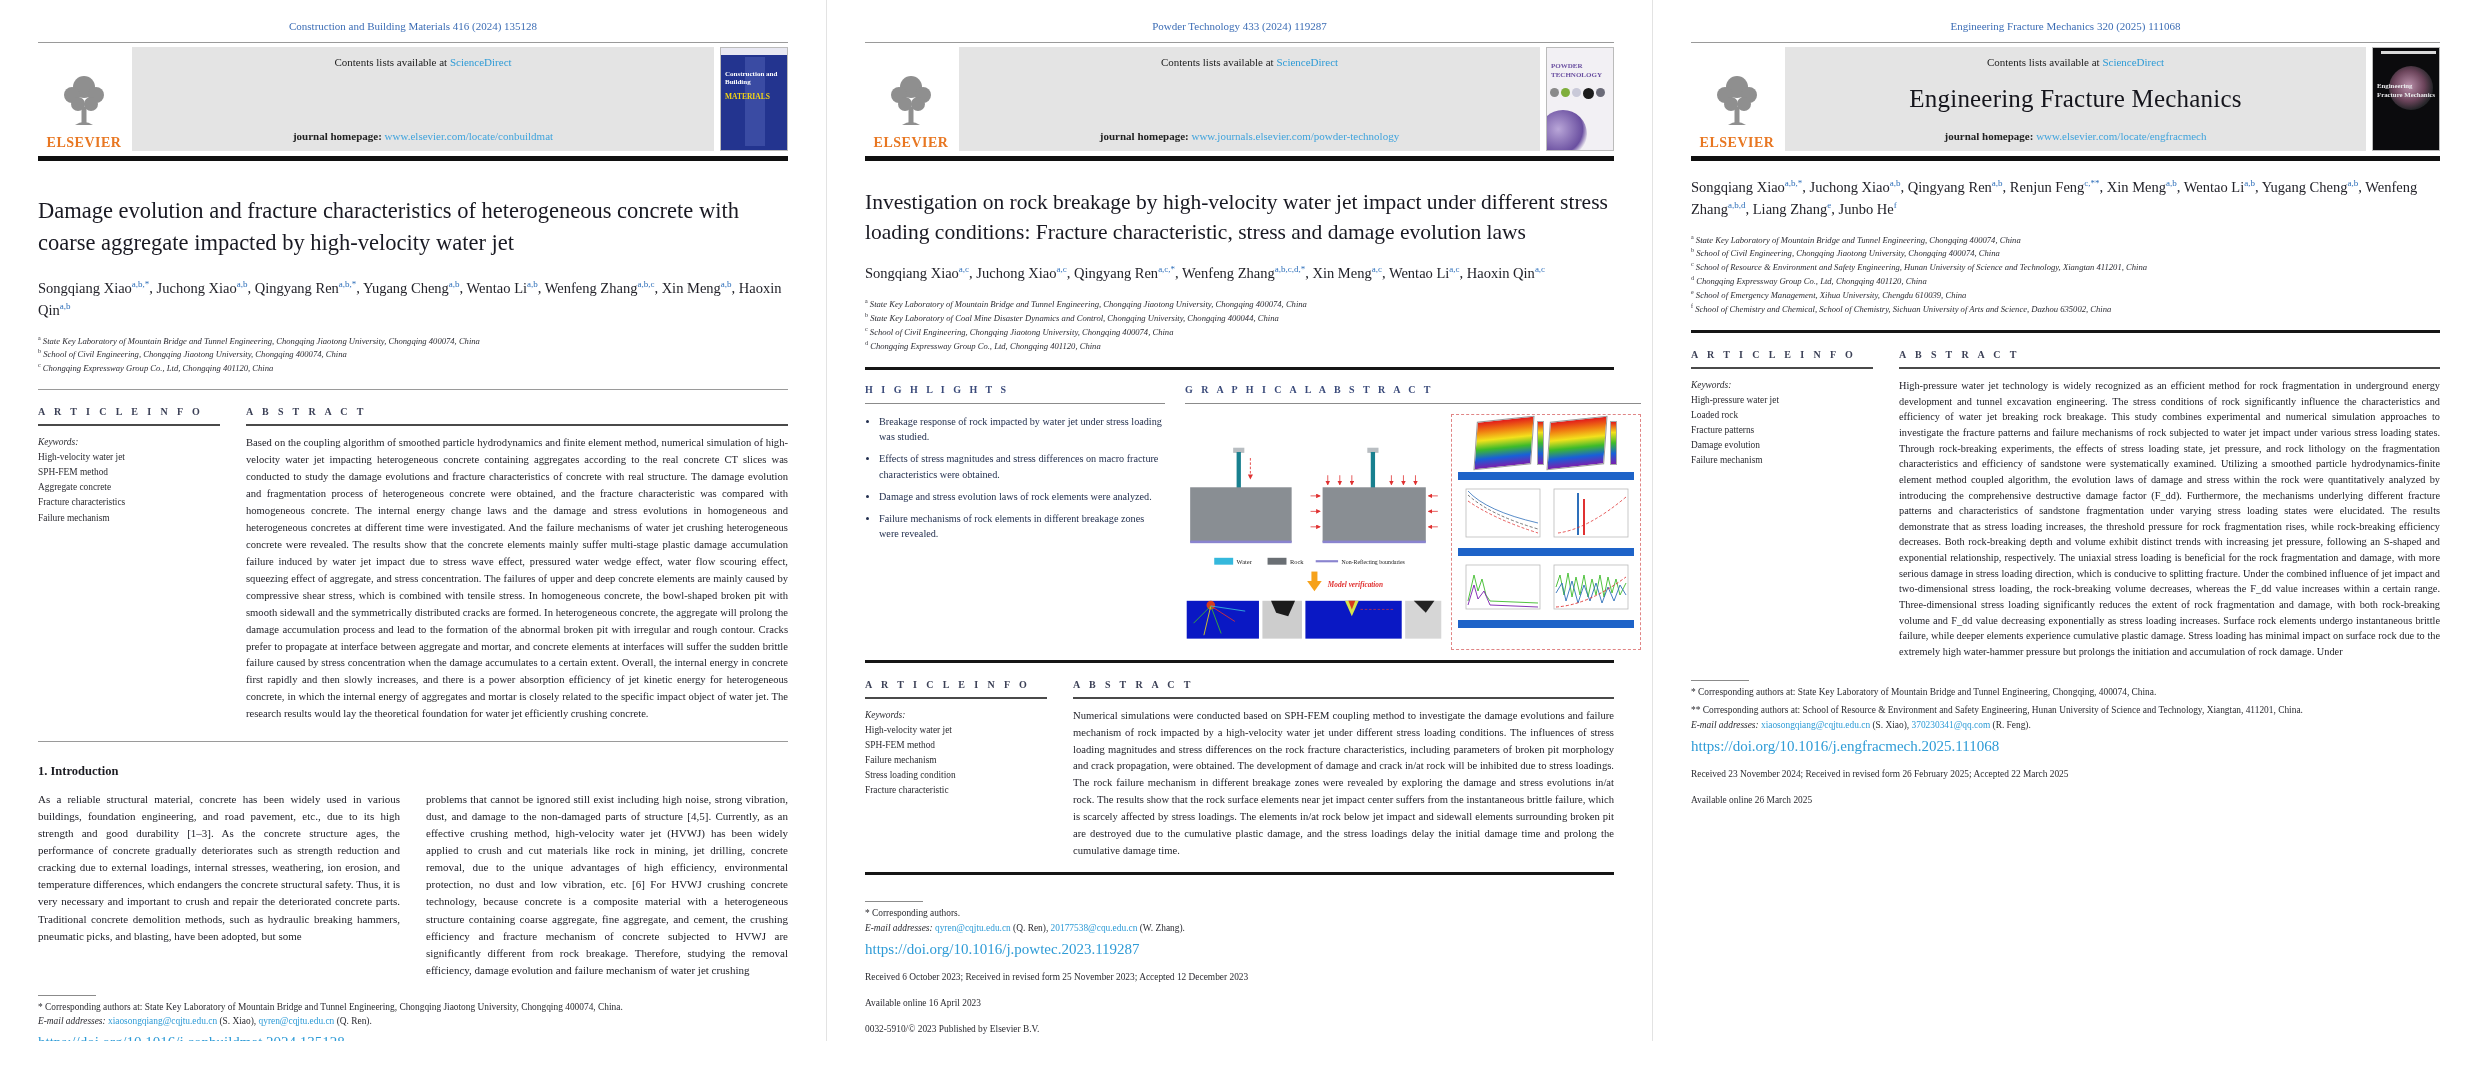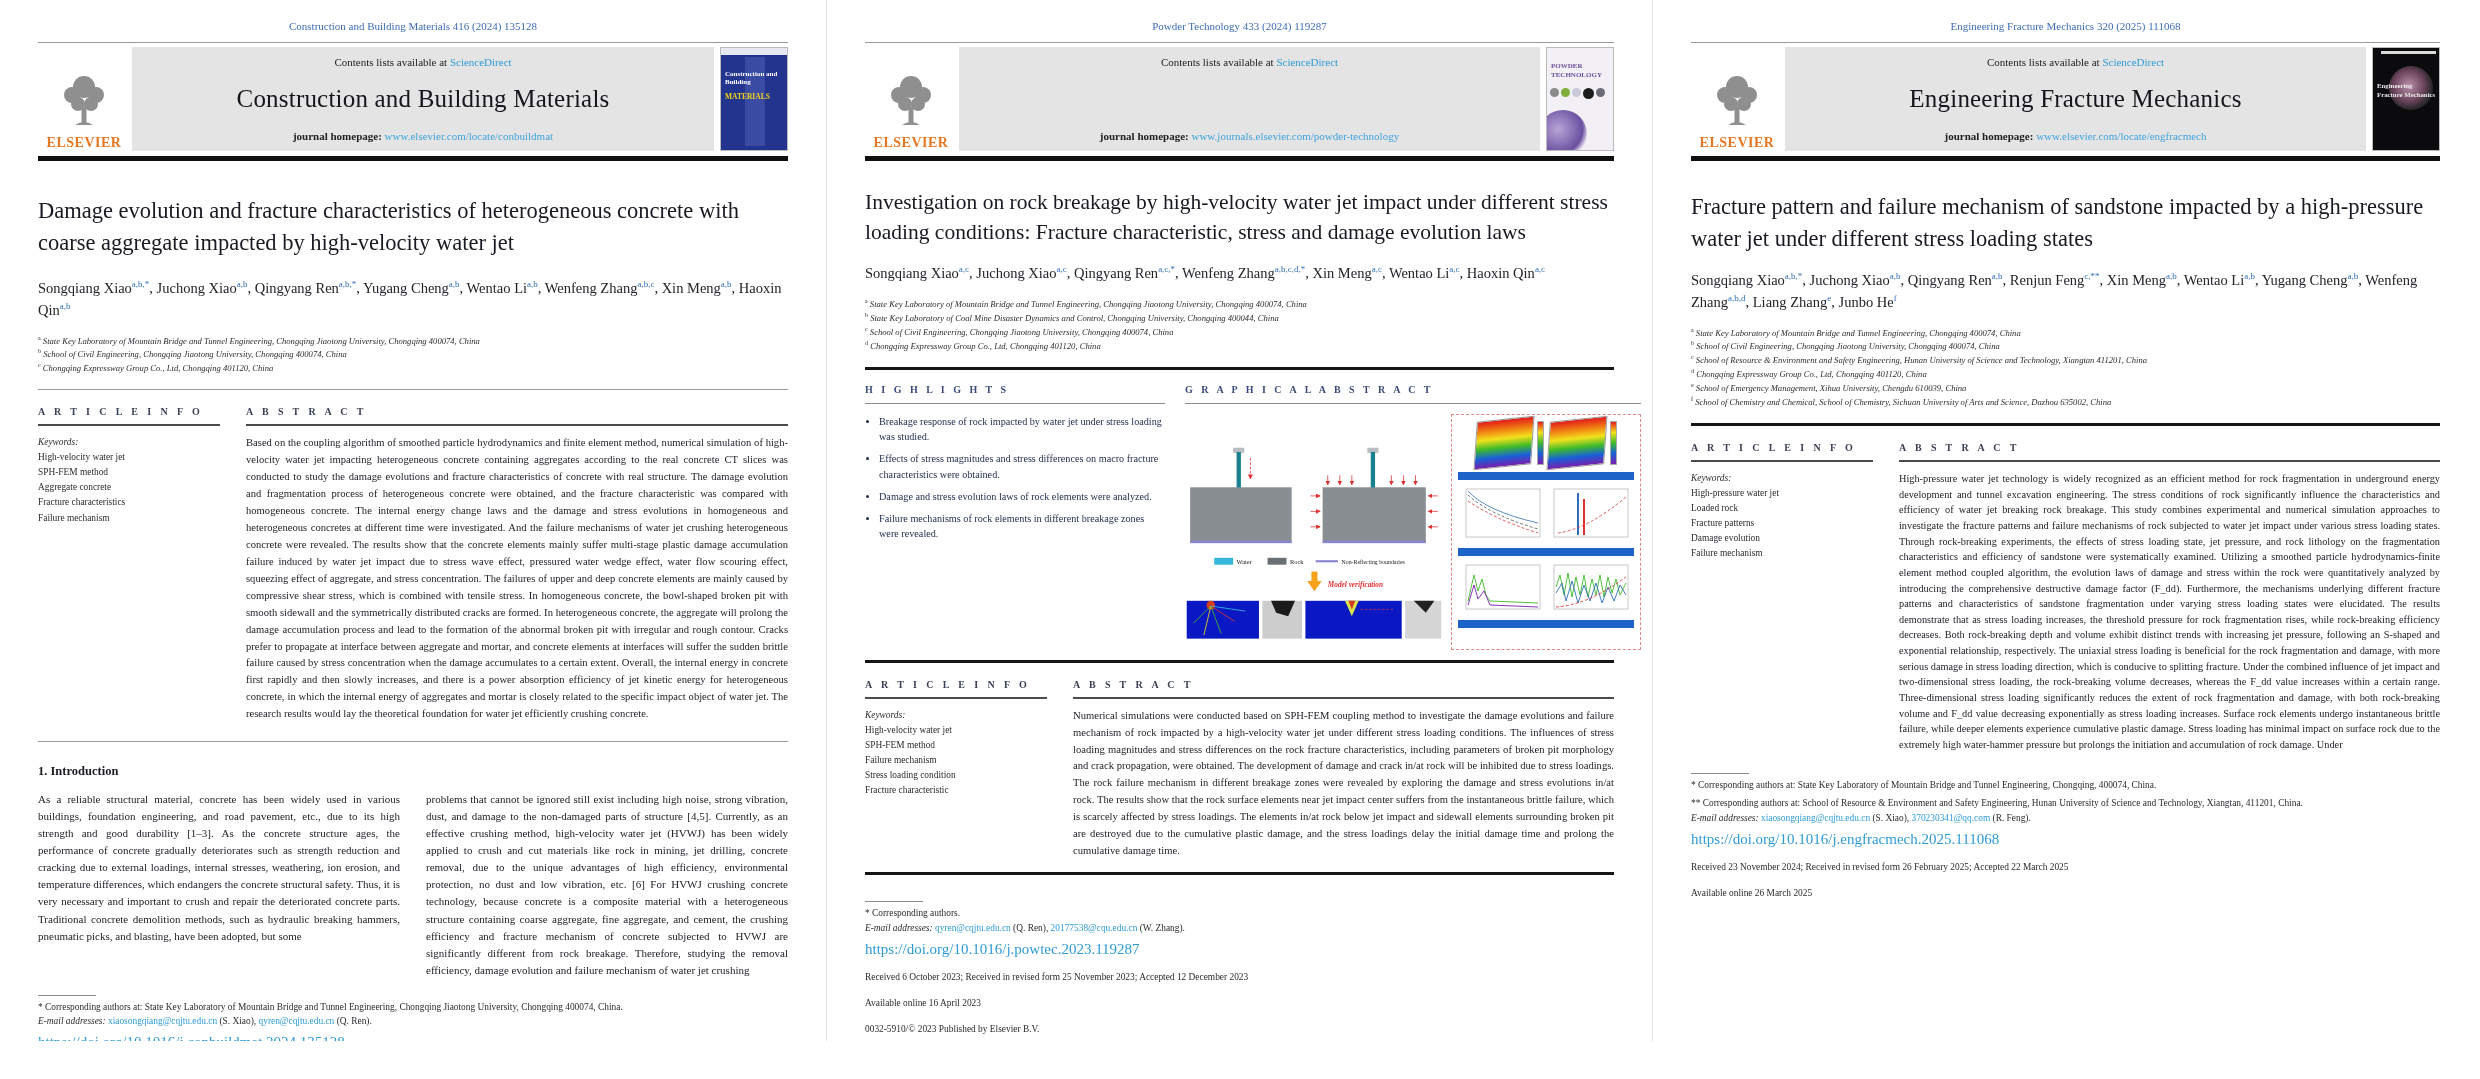--- a/index.html
+++ b/index.html
@@ -97,21 +97,20 @@
             <path d="M20 54 q9 -6 18 0 z"></path>
           </g>
         </svg>
         <div class="elsev">ELSEVIER</div>
       </div>
       <div class="graybox">
         <div class="sdline">
           <span>Contents lists available at</span>
           <span class="lnk">ScienceDirect</span>
         </div>
-        <div class="jtitle">Construction and Building Materials</div>
         <div class="homepg">
           <span>journal homepage:</span>
           <span class="lnk">www.elsevier.com/locate/conbuildmat</span>
         </div>
       </div>
       <div class="cover" style="background:#23348f;">
         <div style="position:absolute;top:0;left:0;right:0;height:7px;background:#e8e8f2;"></div>
         <div style="position:absolute;top:9px;left:24px;width:20px;bottom:4px;background:#3a4ba3;"></div>
         <div class="covertxt c1a" style="top:22px;">Construction and Building</div>
         <div class="covertxt c1b" style="top:44px;">MATERIALS</div>
@@ -460,21 +459,20 @@
       </div>
       <div class="cover" style="background:#0b0b0d;">
         <div style="position:absolute;top:3px;left:8px;right:3px;height:3px;background:#d9d9d9;"></div>
         <div style="position:absolute;top:18px;right:6px;width:44px;height:44px;border-radius:50%;background:radial-gradient(circle at 45% 45%, #d9a7c6, #7c4e68 45%, #2a2a2e 70%);opacity:.85;"></div>
         <div class="covertxt c3a" style="top:34px;">Engineering</div>
         <div class="covertxt c3a" style="top:43px;">Fracture Mechanics</div>
       </div>
     </div>
     <div class="blackbar"></div>
 
-    <div class="atitle" style="margin-top:30px;">Fracture pattern and failure mechanism of sandstone impacted by a high-pressure water jet under different stress loading states</div>
     <div class="authors" style="margin-top:16px;">
   <span class="author"><span>Songqiang Xiao</span><sup>a,b,*</sup></span>
 
   <span class="author"><span>Juchong Xiao</span><sup>a,b</sup></span>
 
   <span class="author"><span>Qingyang Ren</span><sup>a,b</sup></span>
 
   <span class="author"><span>Renjun Feng</span><sup>c,**</sup></span>
 
   <span class="author"><span>Xin Meng</span><sup>a,b</sup></span>

